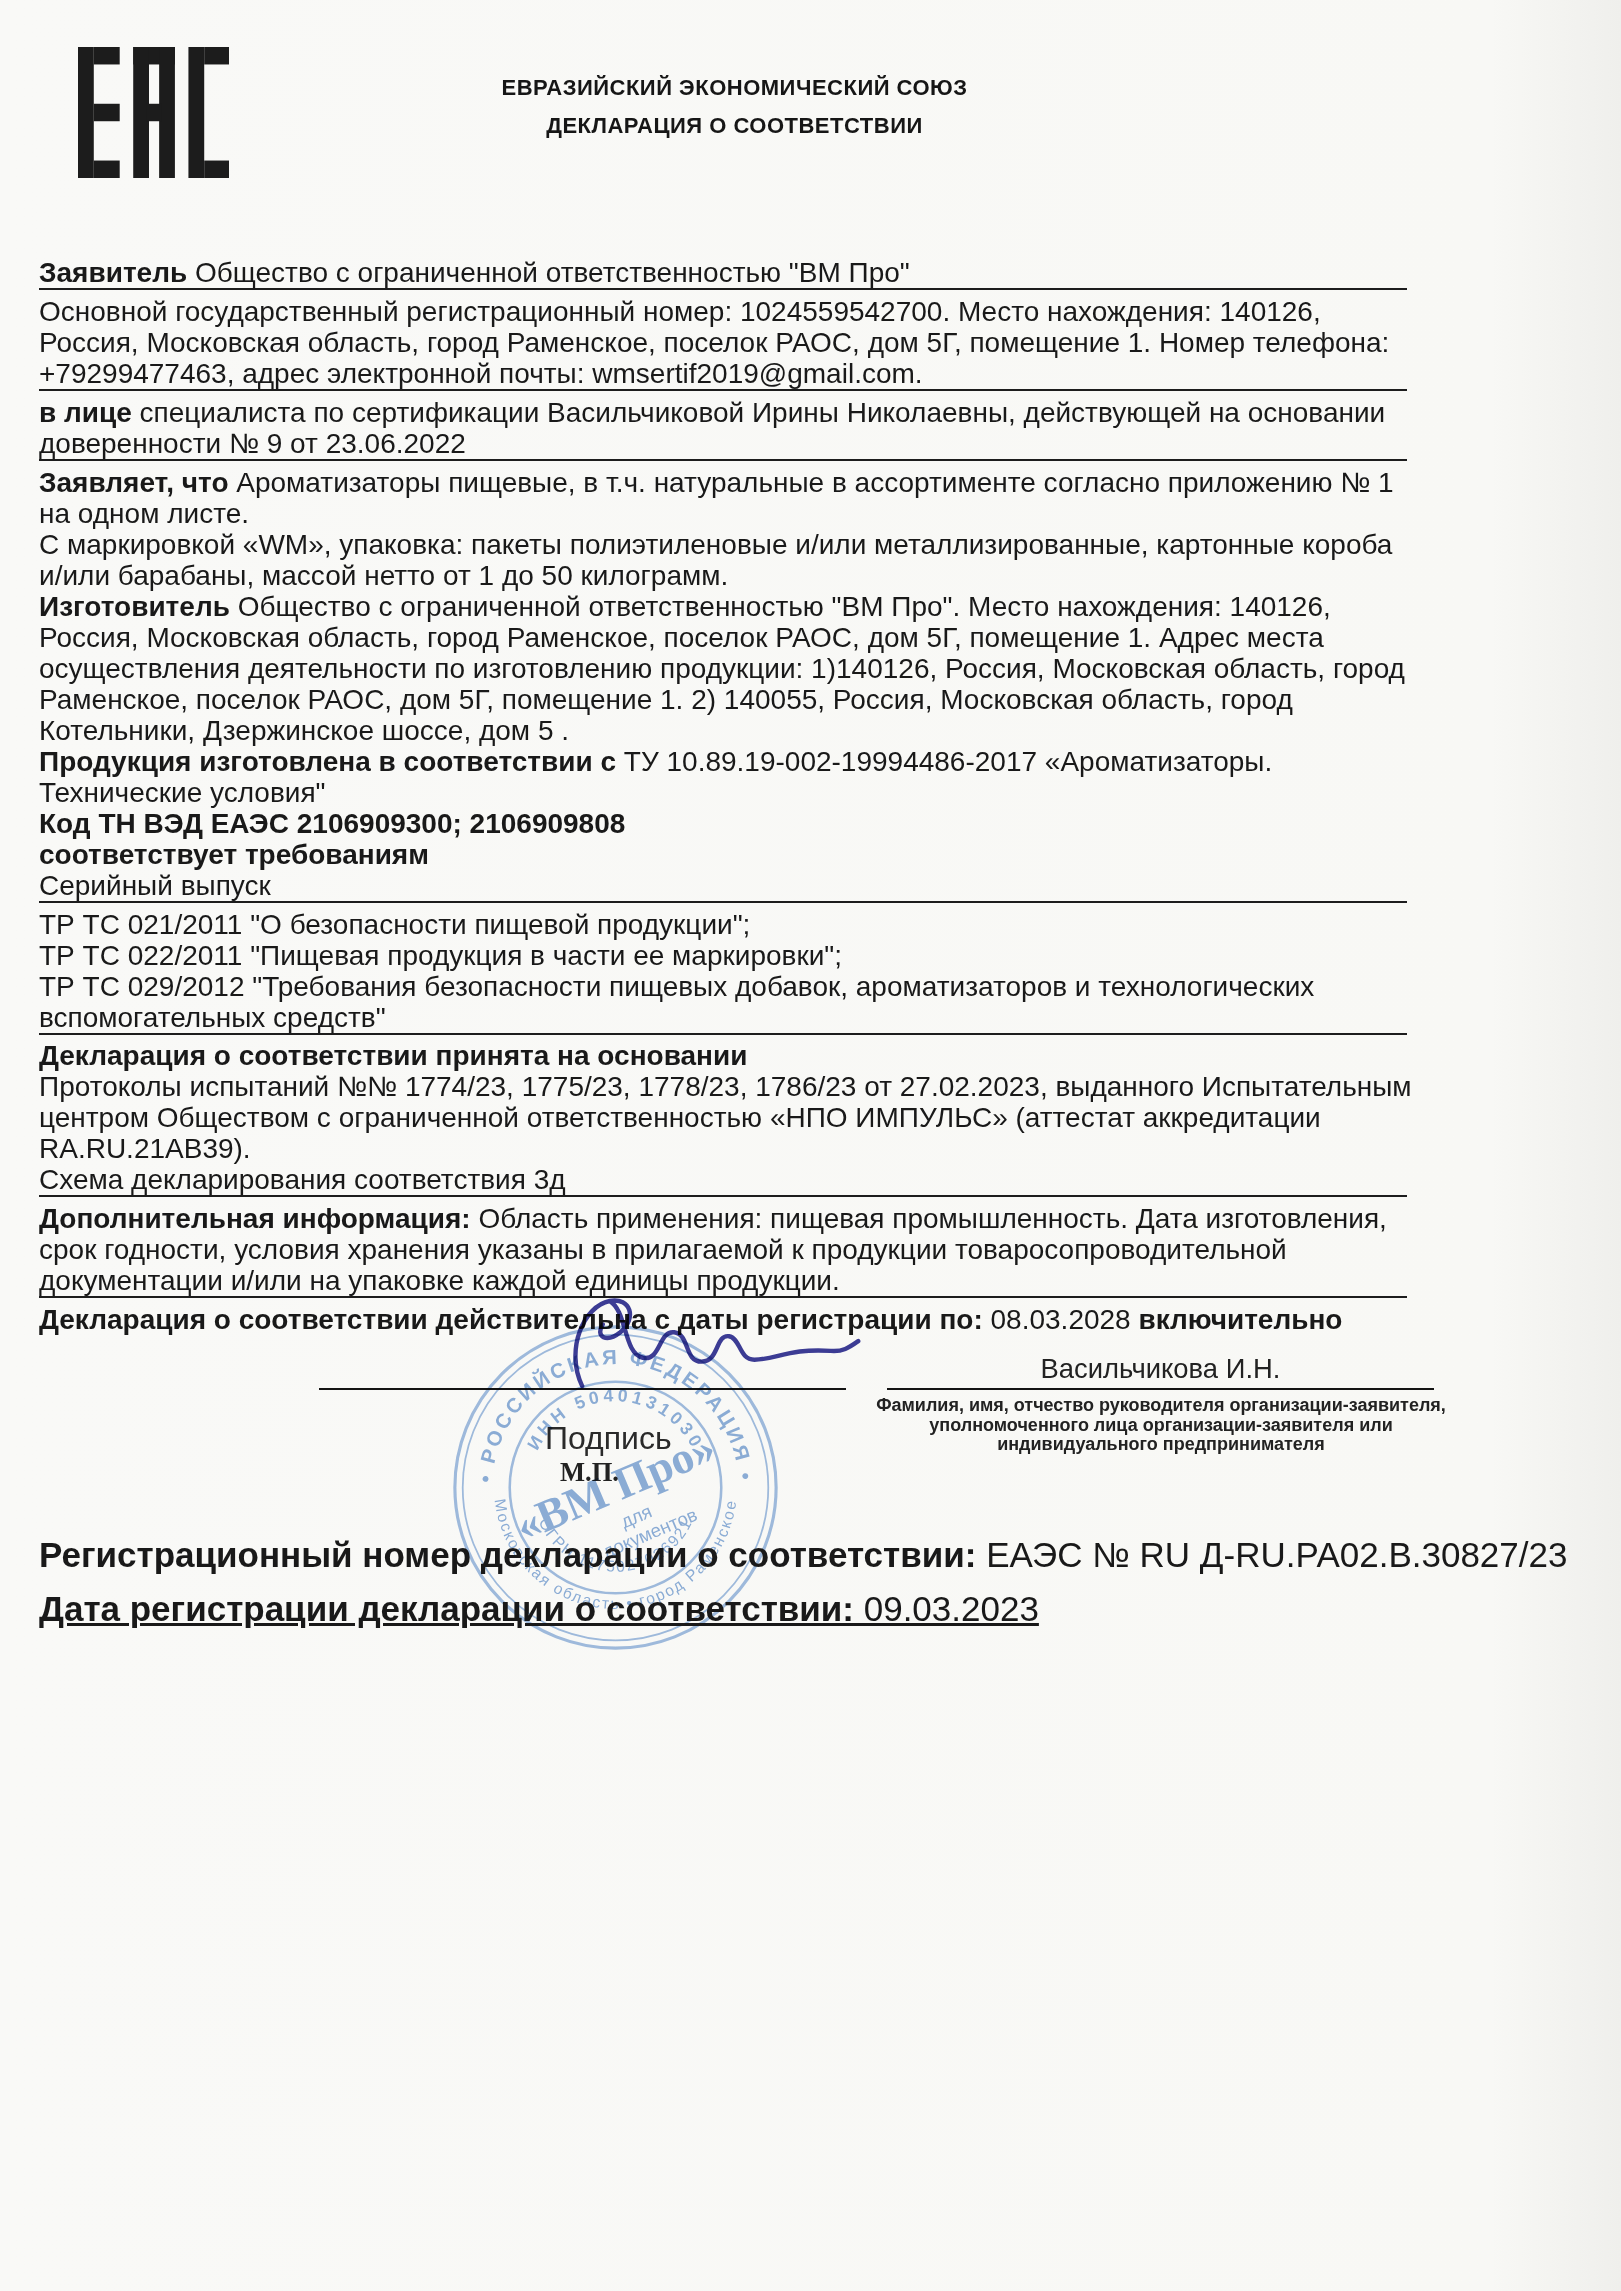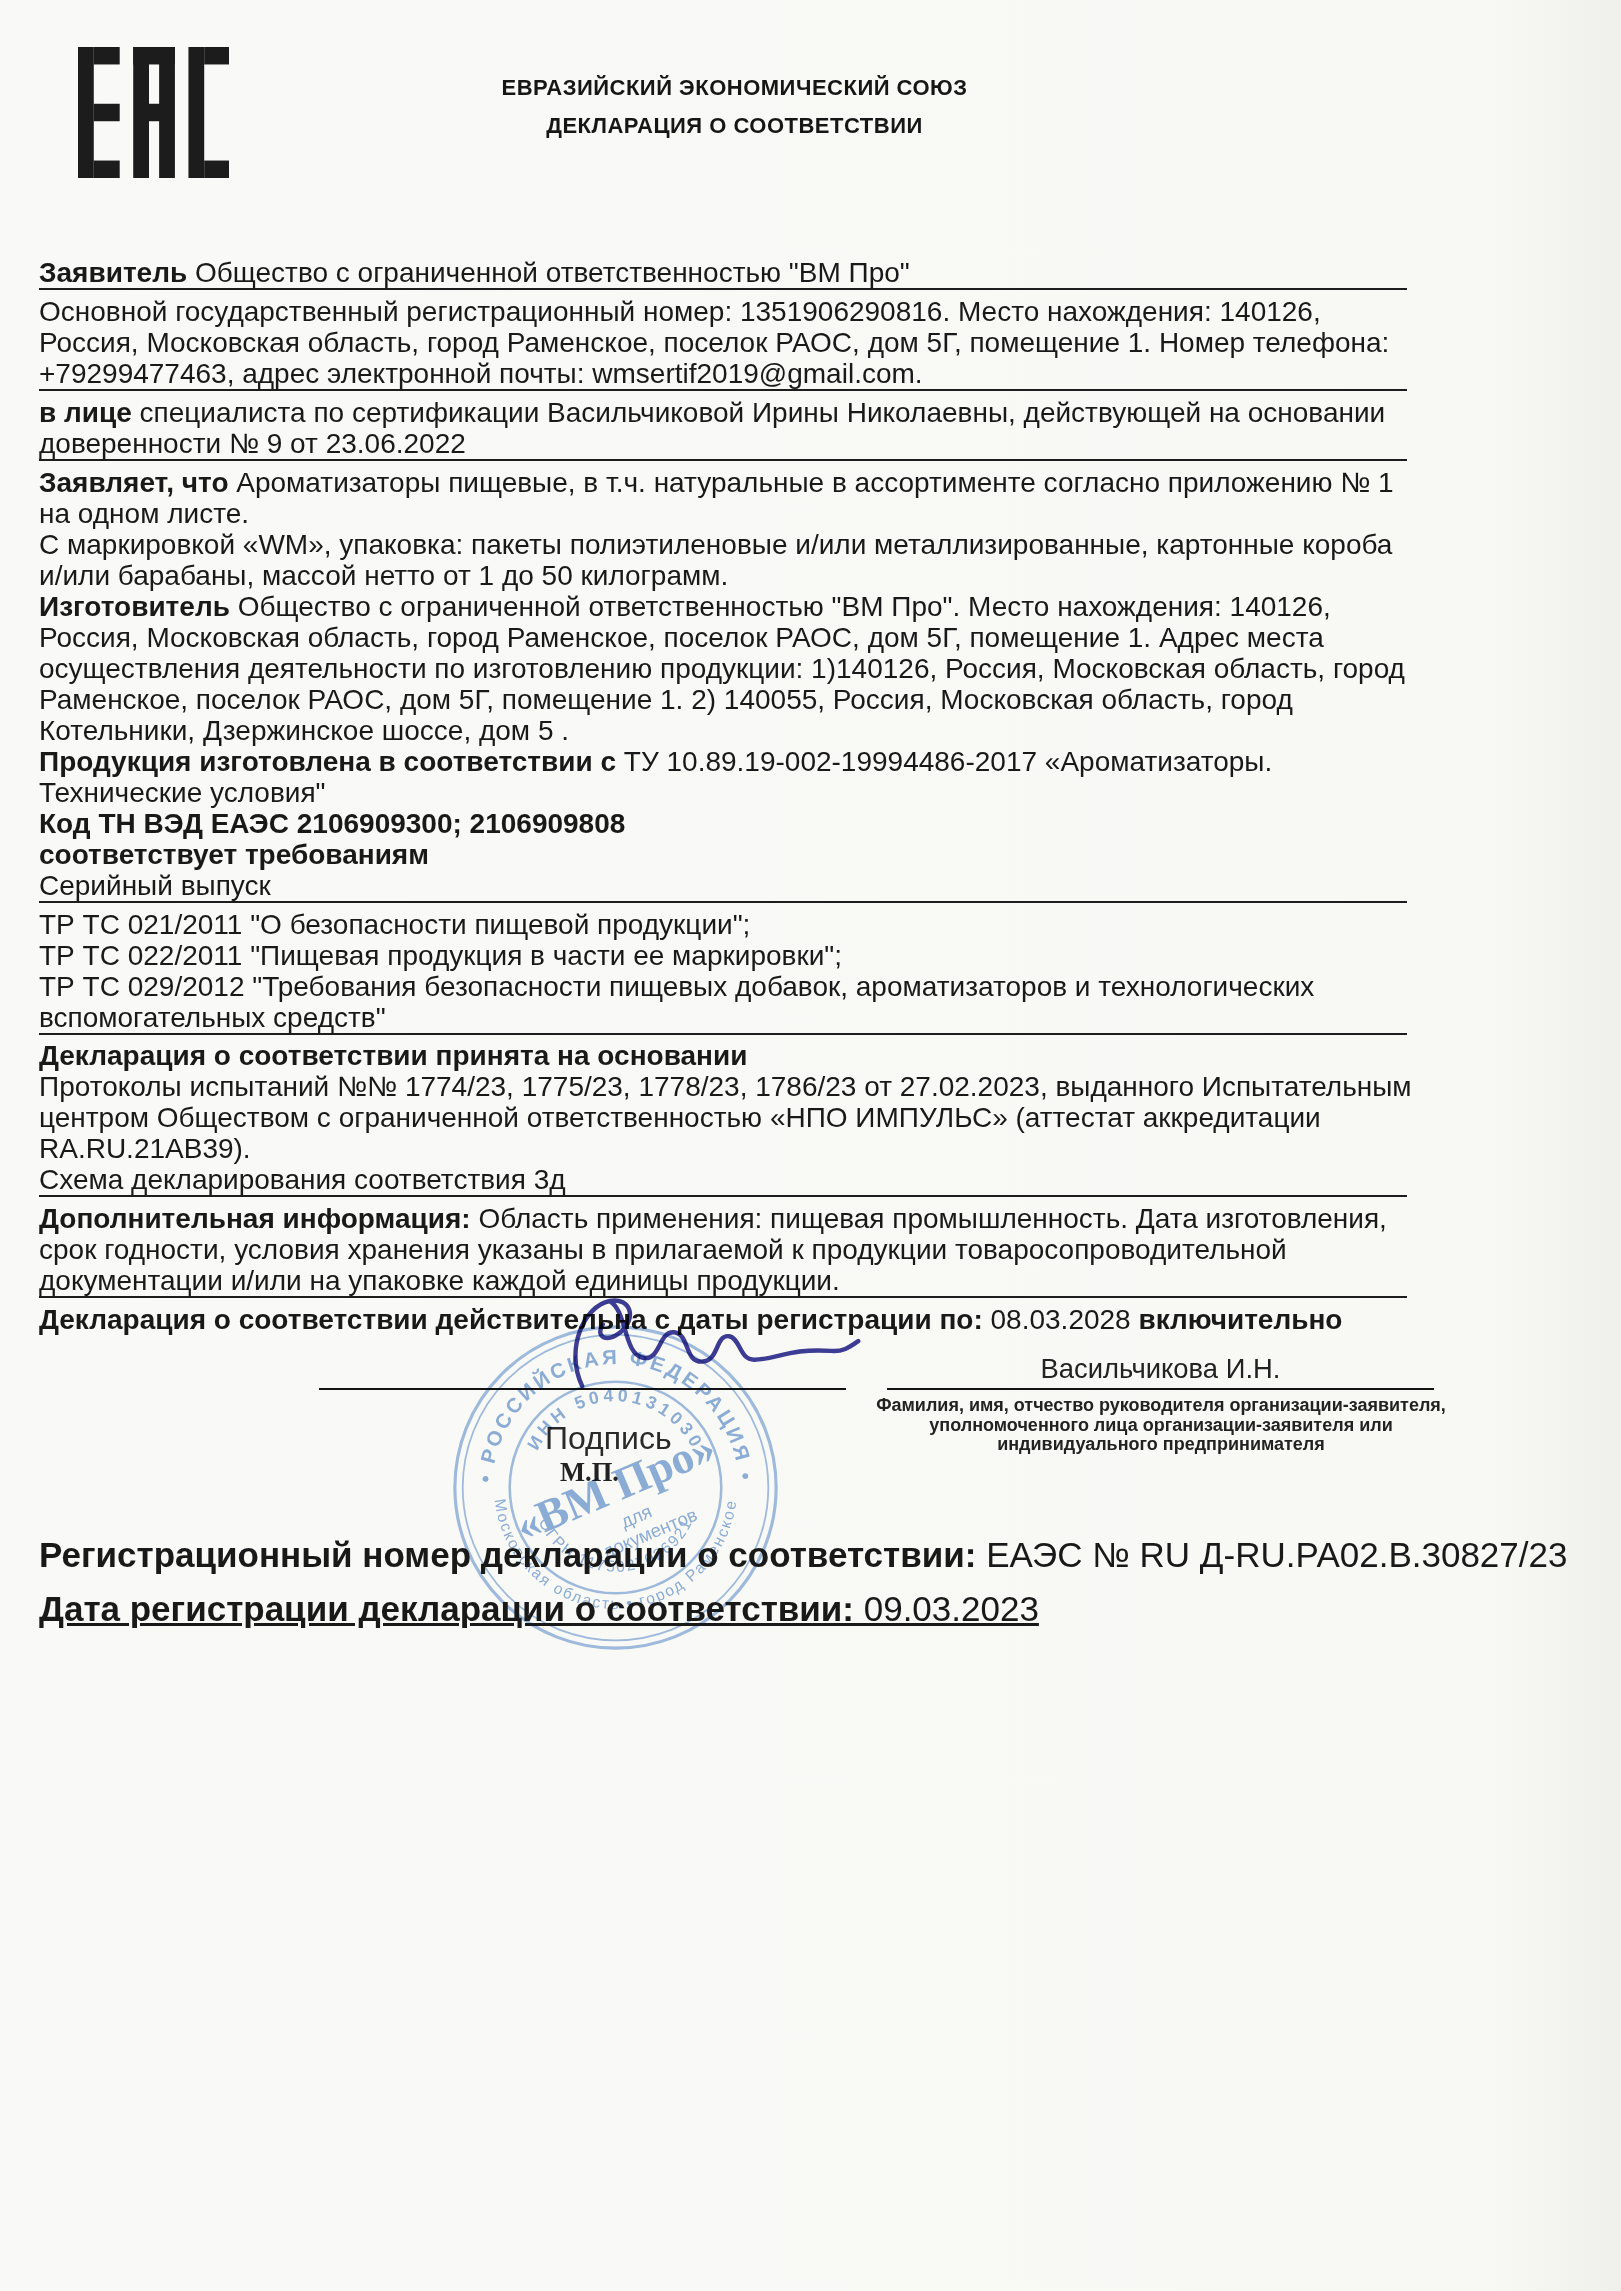--- a/index.html
+++ b/index.html
@@ -62,21 +62,21 @@
     </g>
   </svg>
 
   <div class="title">
     <div>ЕВРАЗИЙСКИЙ ЭКОНОМИЧЕСКИЙ СОЮЗ</div>
     <div>ДЕКЛАРАЦИЯ О СООТВЕТСТВИИ</div>
   </div>
 
   <div class="bodytext">
       <div class="row ul"><span class="b">Заявитель </span><span>Общество с ограниченной ответственностью "ВМ Про"</span></div>
-      <div class="row"><span>Основной государственный регистрационный номер: 1351906290816. Место нахождения: 140126,</span></div>
+      <div class="row"><span>Основной государственный регистрационный номер: 1024559542700. Место нахождения: 140126,</span></div>
       <div class="row"><span>Россия, Московская область, город Раменское, поселок РАОС, дом 5Г, помещение 1. Номер телефона:</span></div>
       <div class="row ul"><span>+79299477463, адрес электронной почты: wmsertif2019@gmail.com.</span></div>
       <div class="row"><span class="b">в лице </span><span>специалиста по сертификации Васильчиковой Ирины Николаевны, действующей на основании</span></div>
       <div class="row ul"><span>доверенности № 9 от 23.06.2022</span></div>
       <div class="row"><span class="b">Заявляет, что </span><span>Ароматизаторы пищевые, в т.ч. натуральные в ассортименте согласно приложению № 1</span></div>
       <div class="row"><span>на одном листе.</span></div>
       <div class="row"><span>С маркировкой «WM», упаковка: пакеты полиэтиленовые и/или металлизированные, картонные короба</span></div>
       <div class="row"><span>и/или барабаны, массой нетто от 1 до 50 килограмм.</span></div>
       <div class="row"><span class="b">Изготовитель </span><span>Общество с ограниченной ответственностью "ВМ Про". Место нахождения: 140126,</span></div>
       <div class="row"><span>Россия, Московская область, город Раменское, поселок РАОС, дом 5Г, помещение 1. Адрес места</span></div>

